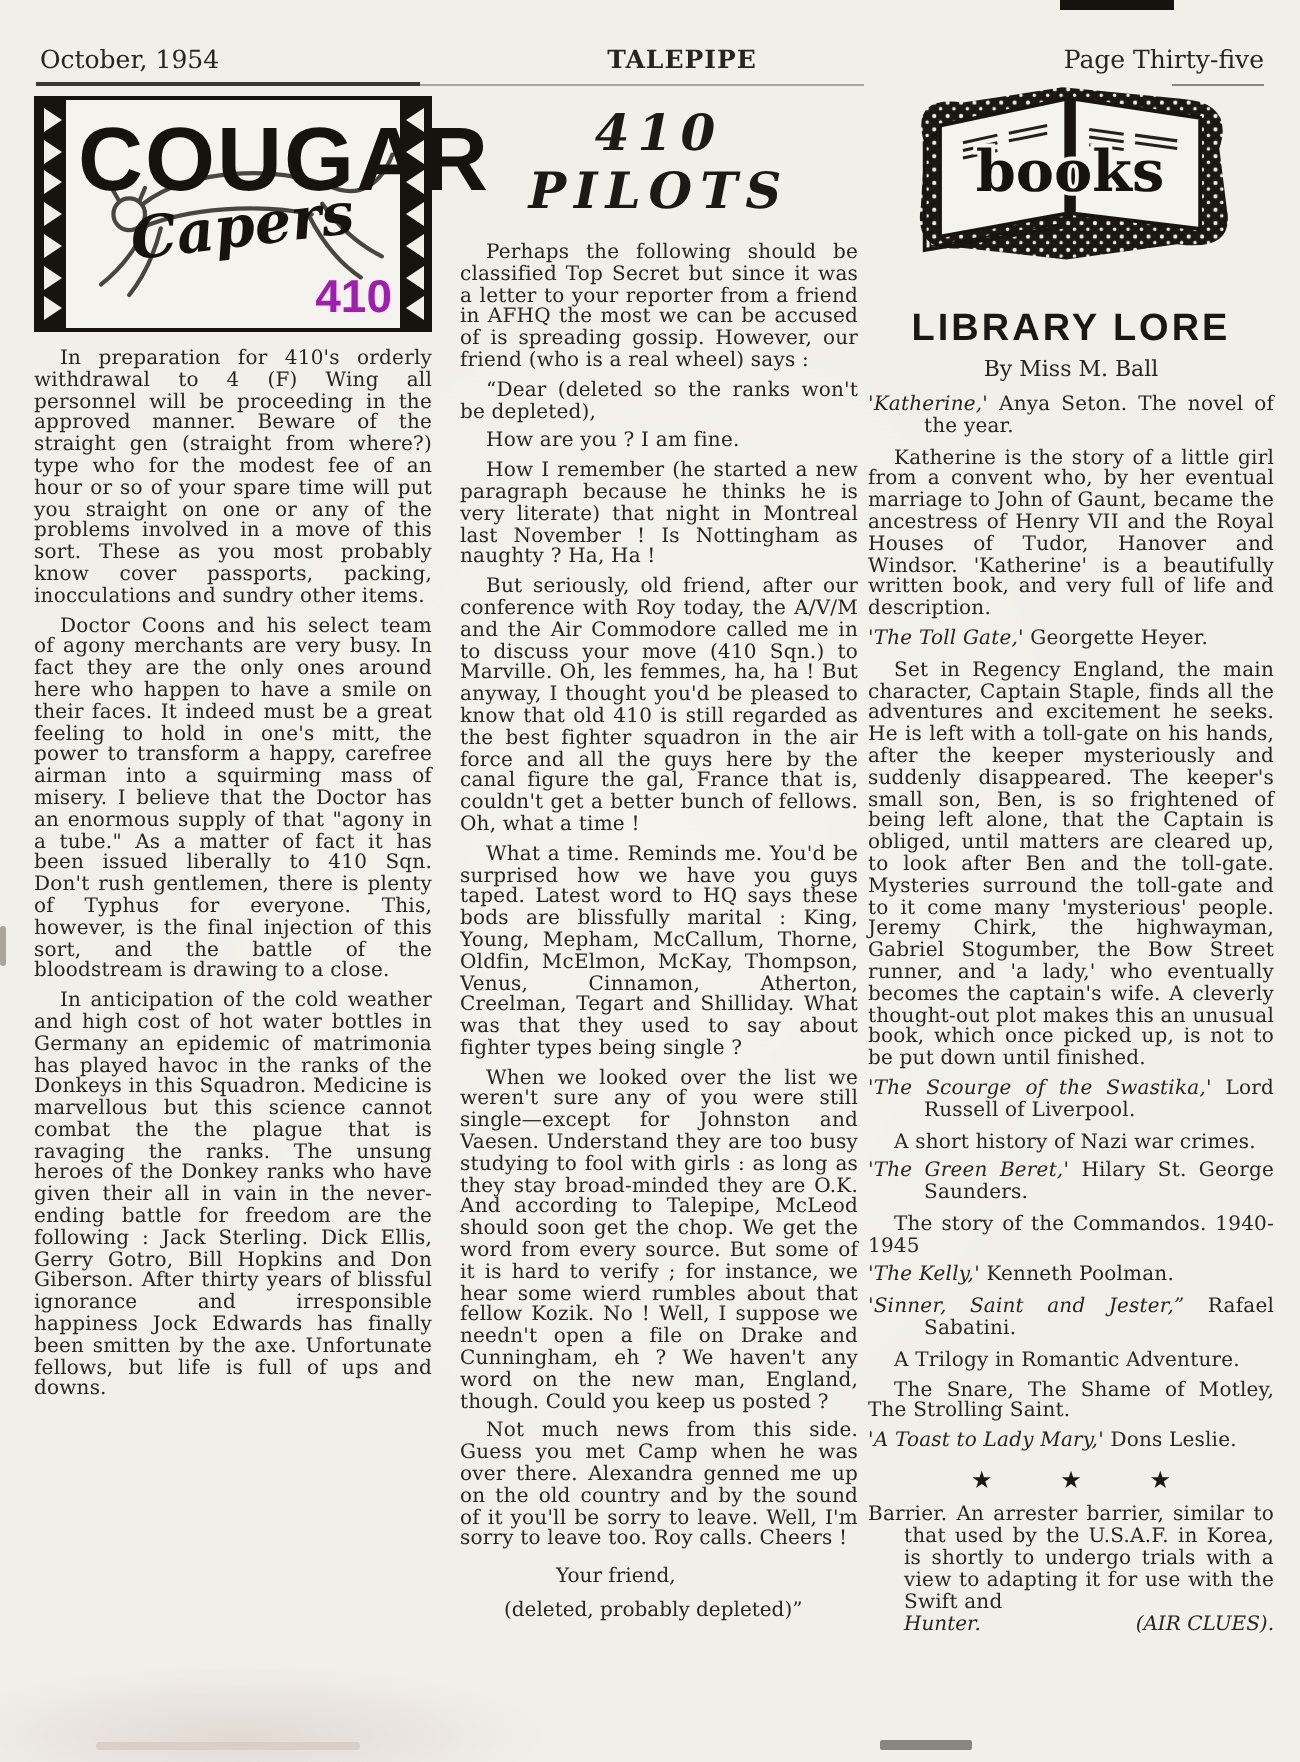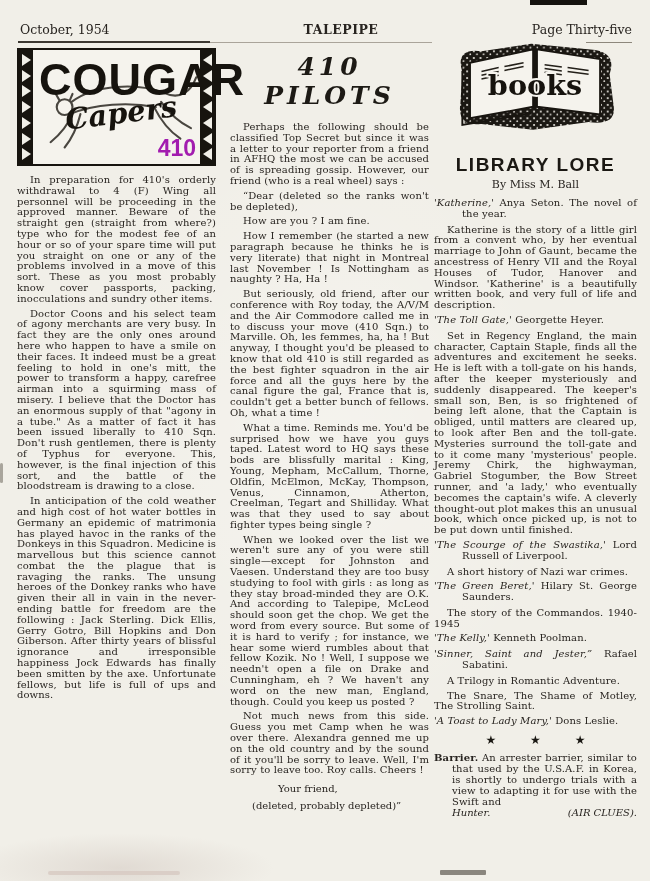--- a/index.html
+++ b/index.html
@@ -51,21 +51,21 @@
   .sig1{font-size:10px;margin:7px 0 0 48px;}
   .sig2{font-size:10px;margin:6px 0 0 22px;}
   
   .books-wrap{text-align:center;margin-bottom:2px;}
   .lib-h{font-family:"Liberation Sans",sans-serif;font-weight:bold;font-size:19px;letter-spacing:1.5px;text-align:center;margin:4px 0 2px 0;color:#1b1813;}
   .lib-by{font-size:11px;text-align:center;margin:0 0 7px 0;}
   p.bk{font-size:10px;line-height:10.8px;text-align:justify;margin:0 0 5px 0;padding-left:28px;text-indent:-28px;letter-spacing:.1px;}
   p.bk .ttl{font-style:italic;}
   .stars{text-align:center;font-size:12px;word-spacing:30px;margin:6px 0 5px 0;color:#1b1813;}
   p.barrier{font-size:10px;line-height:11px;text-align:justify;margin:0;padding-left:18px;text-indent:-18px;letter-spacing:.1px;}
-  p.barrier .blbl{font-weight:bold;}
+  p.barrier .blbl{font-weight:normal;}
   .bar-last{display:flex;justify-content:space-between;font-size:10px;line-height:11px;padding-left:18px;font-style:italic;}
 </style>
 </head>
 <body>
 
 <div class="page">
 
   <div class="art a-top"></div>
   <div class="art a-left"></div>
   <div class="art a-b1"></div>

